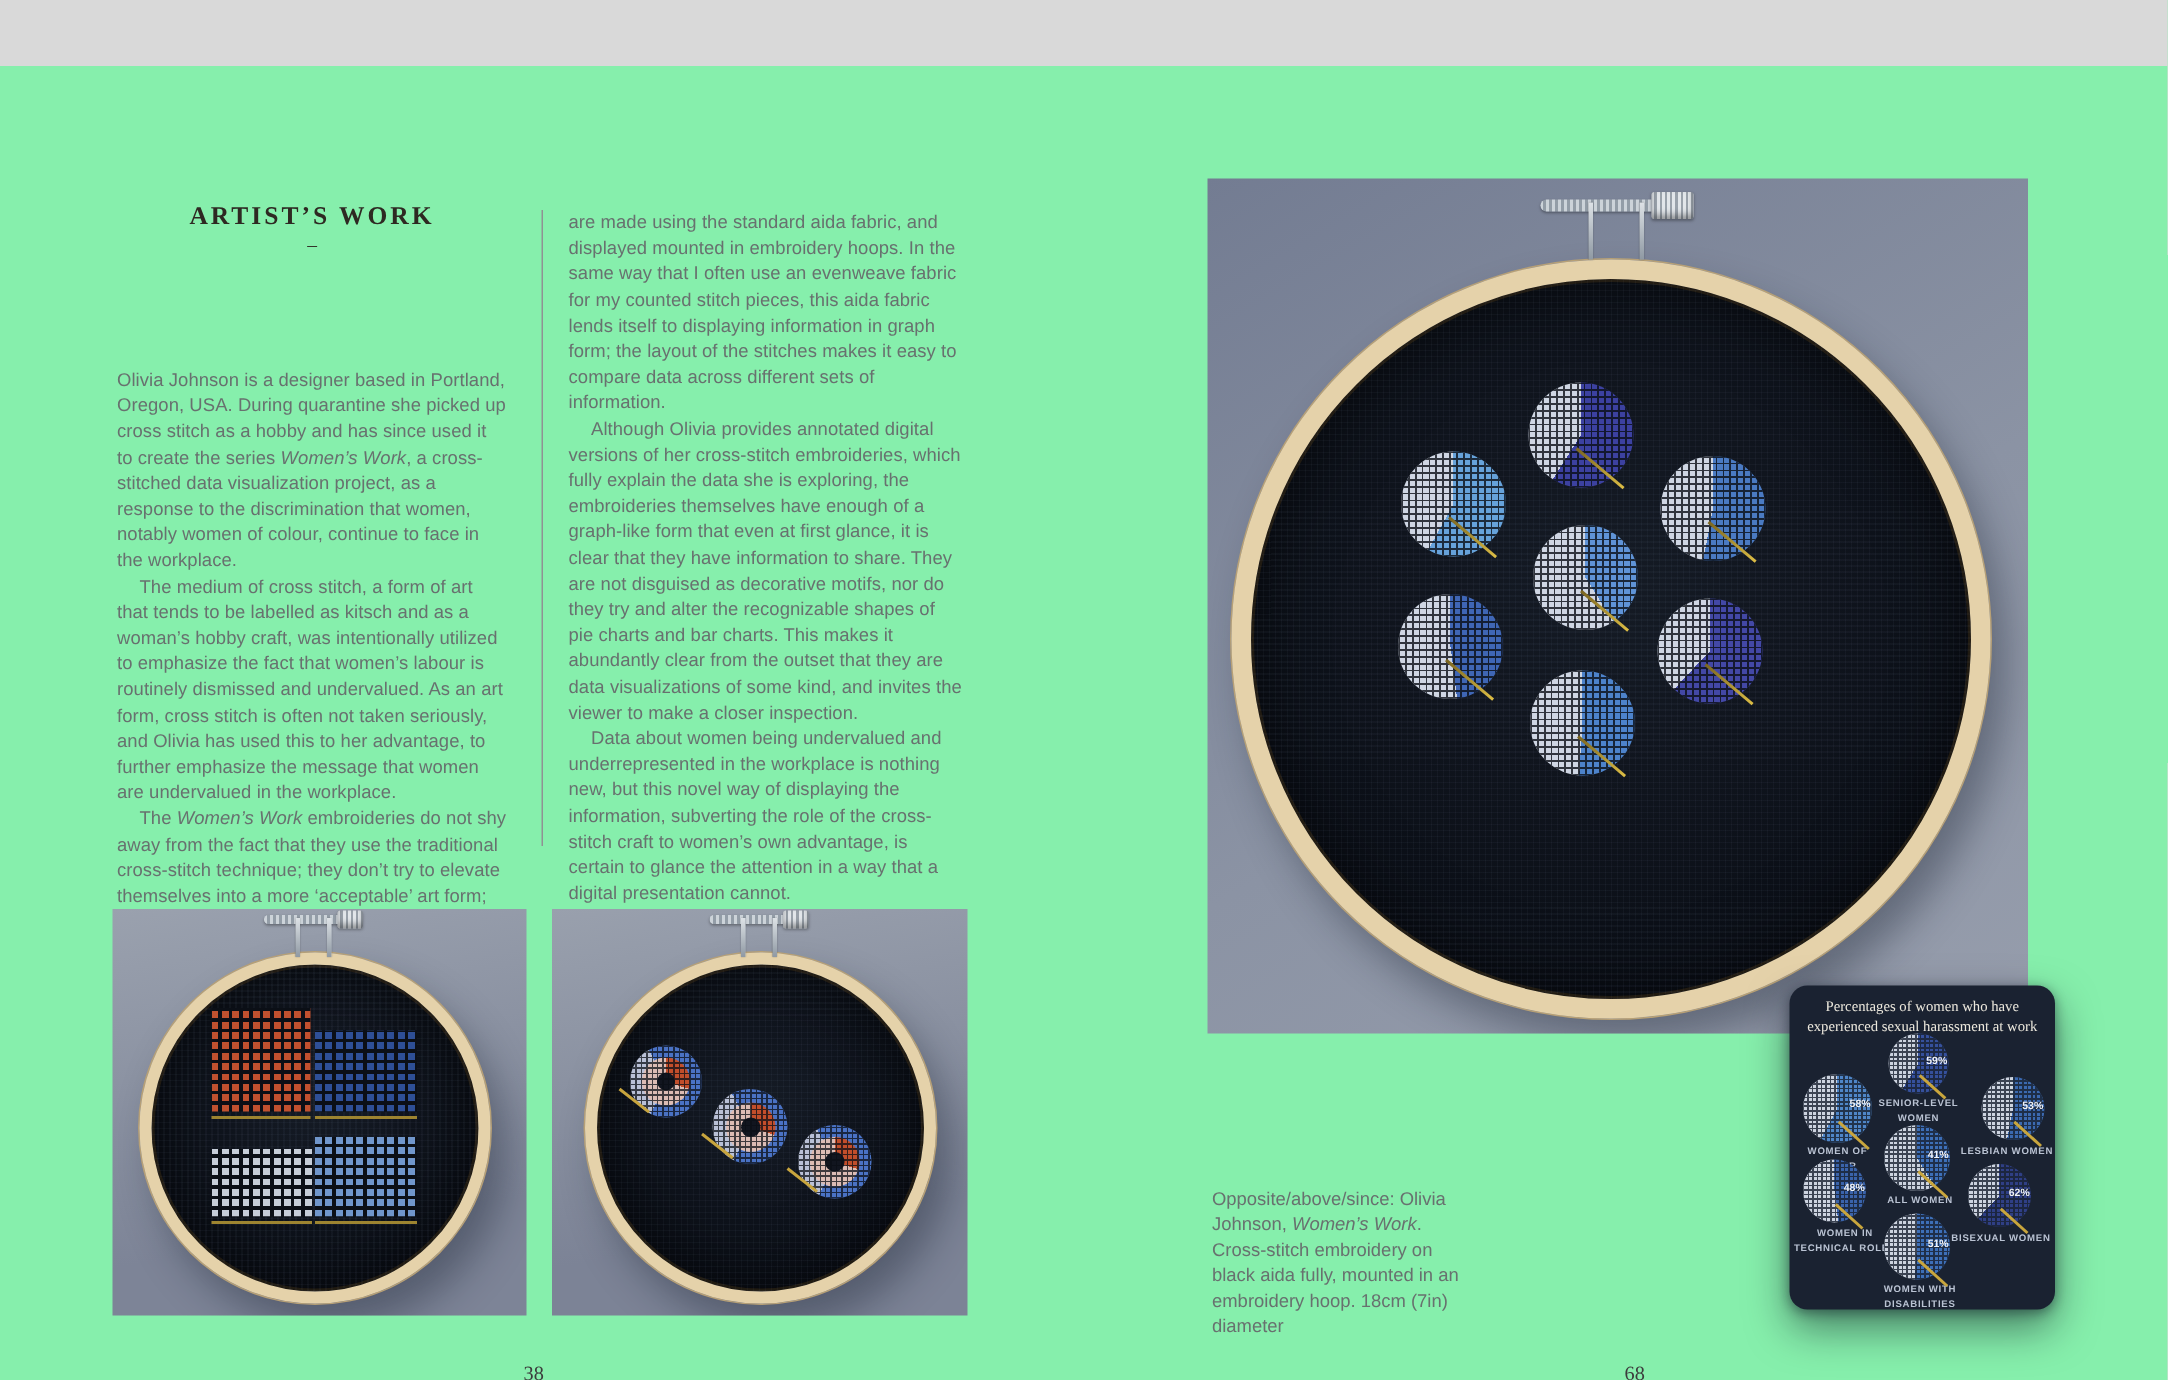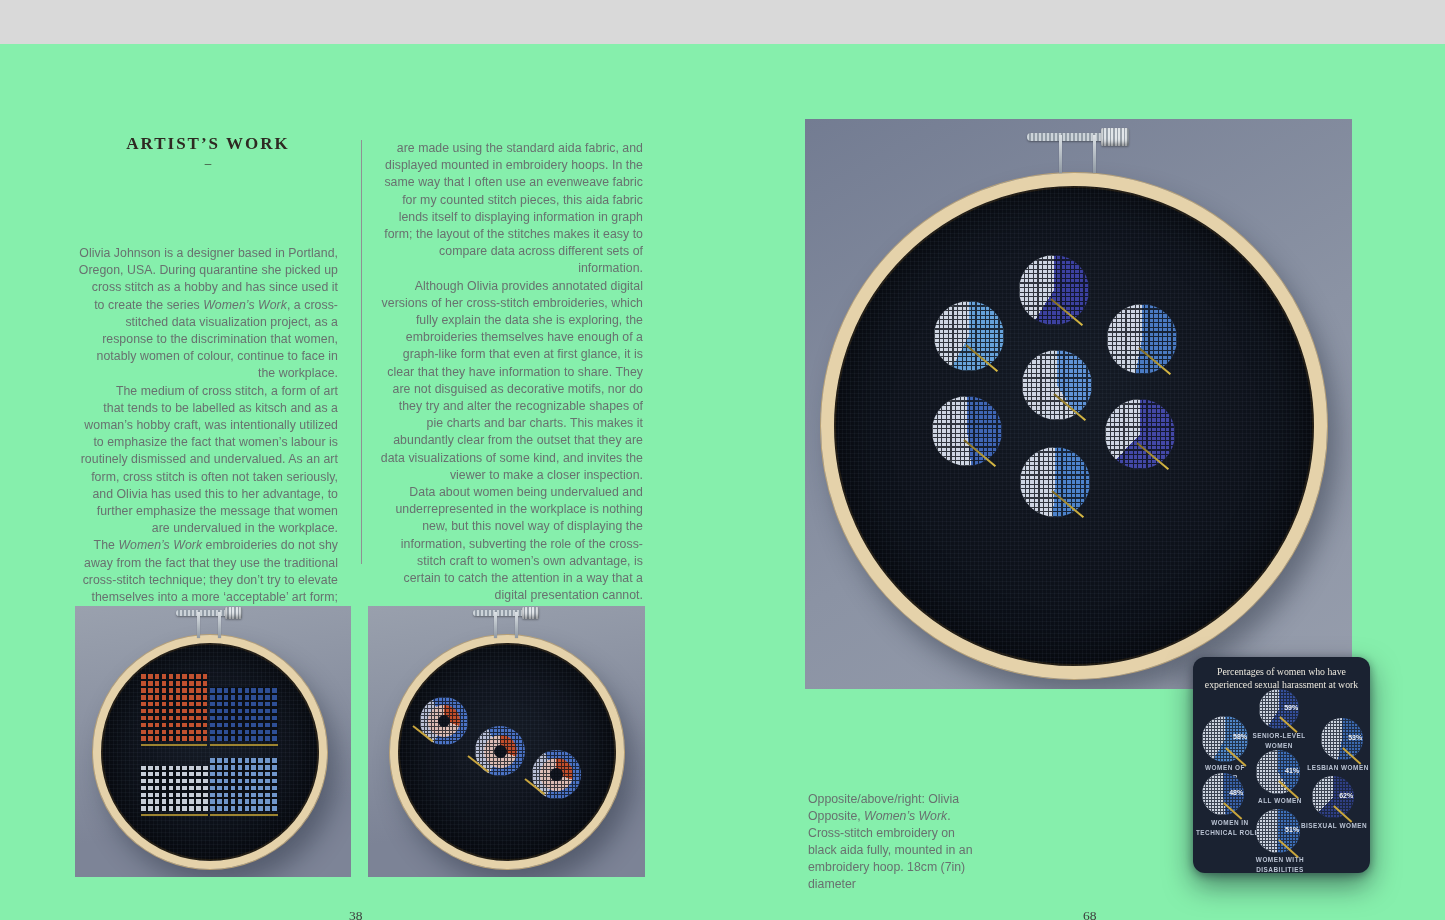--- a/index.html
+++ b/index.html
@@ -8,21 +8,21 @@
 
   
   .lp-header{position:absolute;left:78px;top:90px;width:260px;text-align:center;}
   .eyebrow{font-family:"Liberation Serif",serif;font-weight:700;font-size:17px;
            letter-spacing:2px;color:#2e2922;}
   .dash{font-family:"Liberation Serif",serif;font-size:13px;line-height:10px;margin-top:4px;color:#2e2922;}
   .title{font-family:"Liberation Serif",serif;font-weight:700;font-size:25px;
          letter-spacing:.5px;color:#2b2118;margin:5px 0 0;}
   .colrule{position:absolute;left:361px;top:96px;width:1px;height:424px;background:#8f9193;}
   .col{position:absolute;font-size:12.3px;line-height:17.2px;color:#68716f;letter-spacing:.05px;}
-  .col p{margin:0;text-align:right;}
+  .col p{margin:0;}
   .col p + p{text-indent:15px;}
   em{font-style:italic;}
   .col1{left:78px;top:201px;width:260px;}
   .col2{left:379px;top:96px;width:264px;}
   .caption{position:absolute;left:808px;top:747px;width:172px;
            font-size:12.3px;line-height:17px;color:#68716f;margin:0;}
   .pageno{position:absolute;font-family:"Liberation Serif",serif;font-size:13.5px;color:#3c3c3c;}
   .pn48{left:349px;top:864px;}
   .pn49{left:1083px;top:864px;}
 
@@ -145,21 +145,21 @@
 
   <div class="col col1">
     <p><span>Olivia Johnson is a designer based in Portland, Oregon, USA. During quarantine she picked up cross stitch as a hobby and has since used it to create the series </span><em>Women’s Work</em><span>, a cross-stitched data visualization project, as a response to the discrimination that women, notably women of colour, continue to face in the workplace.</span></p>
     <p><span>The medium of cross stitch, a form of art that tends to be labelled as kitsch and as a woman’s hobby craft, was intentionally utilized to emphasize the fact that women’s labour is routinely dismissed and undervalued. As an art form, cross stitch is often not taken seriously, and Olivia has used this to her advantage, to further emphasize the message that women are undervalued in the workplace.</span></p>
     <p><span>The </span><em>Women’s Work</em><span> embroideries do not shy away from the fact that they use the traditional cross-stitch technique; they don’t try to elevate themselves into a more ‘acceptable’ art form; they</span></p>
   </div>
 
   <div class="col col2">
     <p><span>are made using the standard aida fabric, and displayed mounted in embroidery hoops. In the same way that I often use an evenweave fabric for my counted stitch pieces, this aida fabric lends itself to displaying information in graph form; the layout of the stitches makes it easy to compare data across different sets of information.</span></p>
     <p><span>Although Olivia provides annotated digital versions of her cross-stitch embroideries, which fully explain the data she is exploring, the embroideries themselves have enough of a graph-like form that even at first glance, it is clear that they have information to share. They are not disguised as decorative motifs, nor do they try and alter the recognizable shapes of pie charts and bar charts. This makes it abundantly clear from the outset that they are data visualizations of some kind, and invites the viewer to make a closer inspection.</span></p>
-    <p><span>Data about women being undervalued and underrepresented in the workplace is nothing new, but this novel way of displaying the information, subverting the role of the cross-stitch craft to women’s own advantage, is certain to catch the attention in a way that a digital presentation cannot.</span></p>
+    <p><span>Data about women being undervalued and underrepresented in the workplace is nothing new, but this novel way of displaying the information, subverting the role of the cross-stitch craft to women’s own advantage, is certain to glance the attention in a way that a digital presentation cannot.</span></p>
   </div>
 
   <figure class="photo photo1" style="margin:0">
     <div class="clamp clamp-s" style="left:101px;top:0">
       <i class="bolt"></i>
       <i class="knurl"></i>
       <i class="arm a1"></i>
       <i class="arm a2"></i>
     </div>
     <div class="hoop hoop-s1"></div>
@@ -224,21 +224,21 @@
         <i class="hthread"></i>
       </div>
     <div class="hpie hp6" style="--p: 62; --c: #4348a6;">
         <i class="hthread"></i>
       </div>
     <div class="hpie hp7" style="--p: 51; --c: #4d83cb;">
         <i class="hthread"></i>
       </div>
   </figure>
 
-  <p class="caption"><span>Opposite/above/right: Olivia Opposite, </span><em>Women’s Work</em><span>. Cross-stitch embroidery on black aida fully, mounted in an embroidery hoop. 18cm (7in) diameter</span></p>
+  <p class="caption"><span>Opposite/above/since: Olivia Johnson, </span><em>Women’s Work</em><span>. Cross-stitch embroidery on black aida fully, mounted in an embroidery hoop. 18cm (7in) diameter</span></p>
 
   <aside class="card">
     <div class="card-title">Percentages of women who have
 experienced sexual harassment at work</div>
 
     <div class="cpie cp1" style="--p: 59; --c: #35509c;">
       <span class="pct">59%</span>
       <i class="cthread"></i>
     </div>
     <div class="clabel cl1">SENIOR-LEVEL

